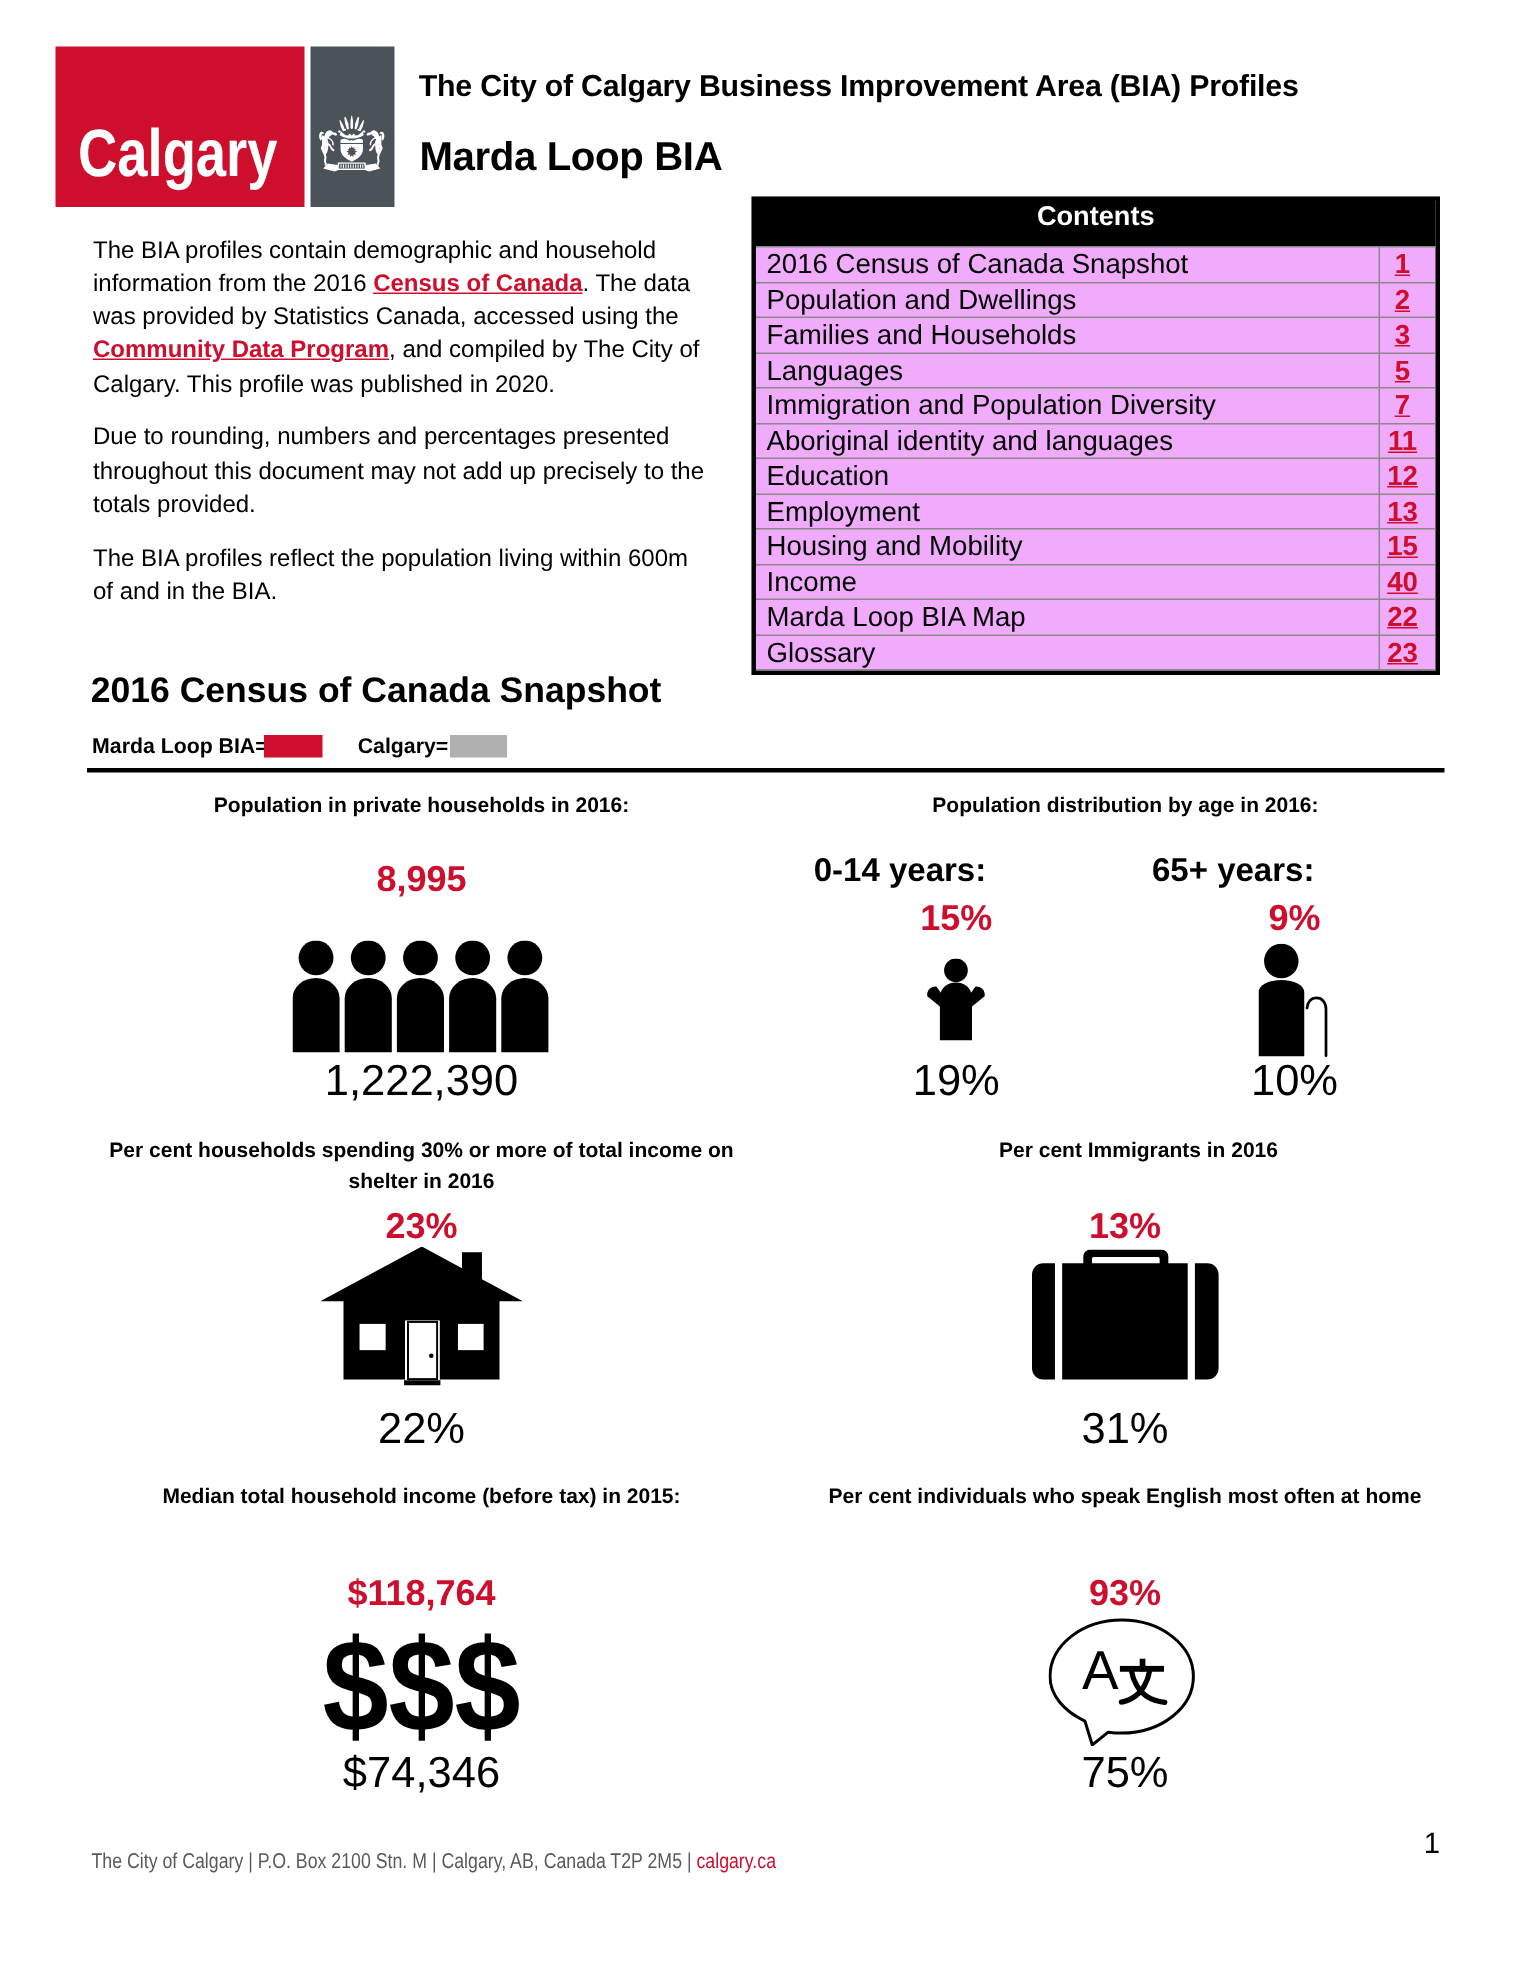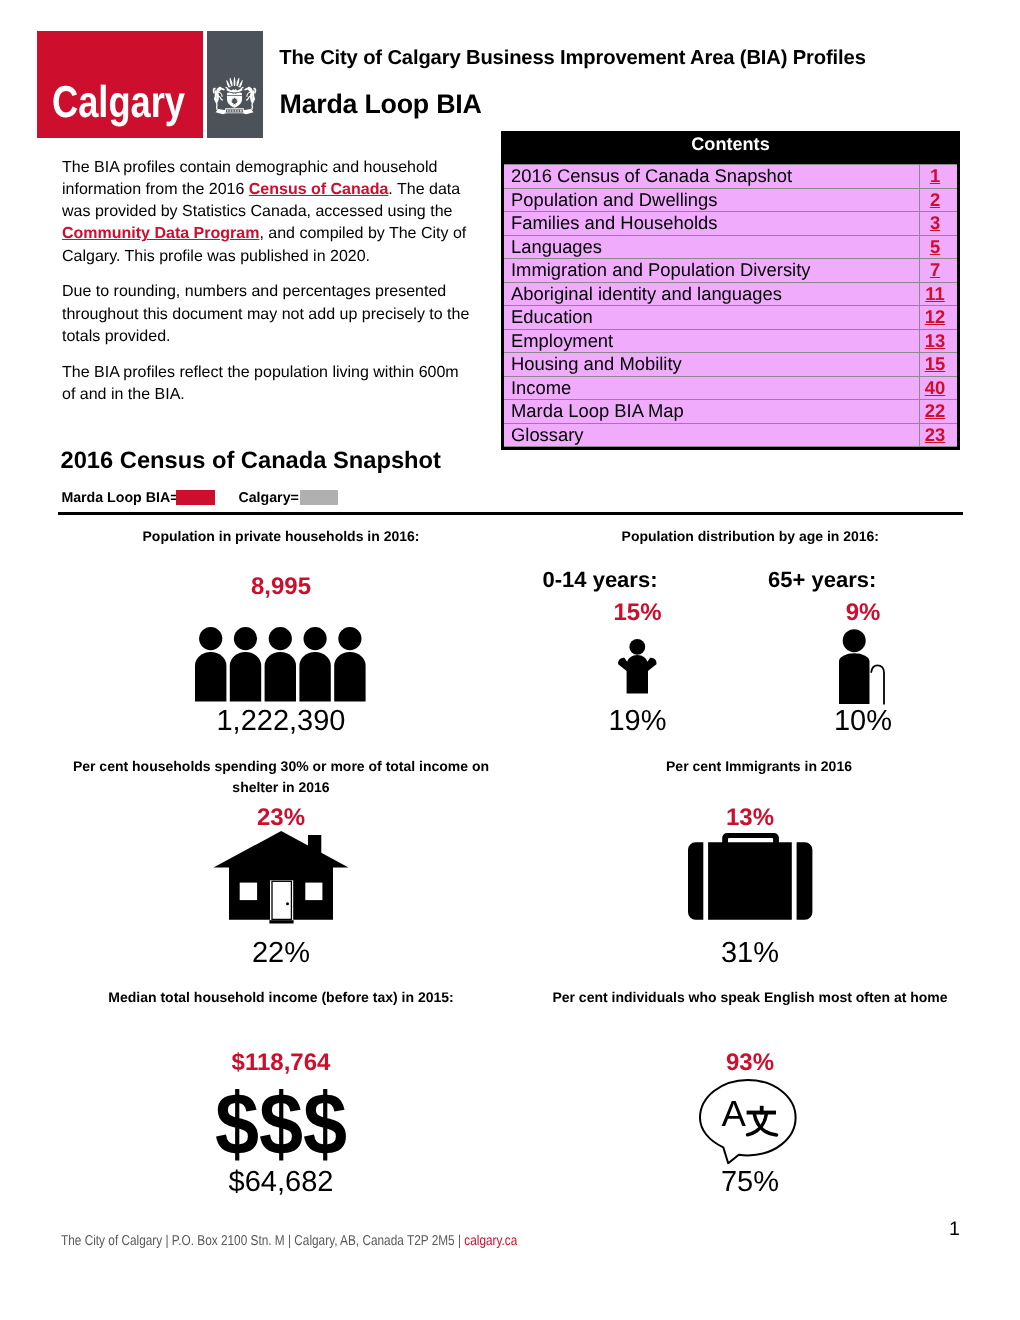--- a/index.html
+++ b/index.html
@@ -330,21 +330,21 @@
         <path d="M20.1 9.2 L34.2 9.2 L34.2 4.8 A4.8 4.8 0 0 1 39 0 L86.1 0 A4.8 4.8 0 0 1 90.9 4.8 L90.9 9.2 L103.8 9.2 L103.8 86.7 L20.1 86.7 Z"></path>
         <path d="M40 9.2 L40 6.1 A1.1 1.1 0 0 1 41.1 5 L84 5 A1.1 1.1 0 0 1 85.1 6.1 L85.1 9.2 Z" fill="#fff"></path>
       </g>
     </svg>
   </div>
   <div class="stat-city" style="left:530px;top:938.5px;width:440px">31%</div>
 
   <div class="stat-head" style="left:61px;top:987px;width:440px">Median total household income (before tax) in 2015:</div>
   <div class="stat-bia" style="left:61px;top:1049px;width:440px">$118,764</div>
   <div class="abs" id="dollar-icon">$$$</div>
-  <div class="stat-city" style="left:61px;top:1167.5px;width:440px">$64,682</div>
+  <div class="stat-city" style="left:61px;top:1167.5px;width:440px">$74,346</div>
 
   <div class="stat-head" style="left:530px;top:987px;width:440px">Per cent individuals who speak English most often at home</div>
   <div class="stat-bia" style="left:530px;top:1049px;width:440px">93%</div>
   <div class="icon-wrap" style="left:699.4px;top:1077.6px">
     <svg width="98" height="86" viewBox="0 0 98 86" xmlns="http://www.w3.org/2000/svg" aria-hidden="true">
       <path d="M48.8 2 C75.2 2 96.6 18.9 96.6 39.7 C96.6 60.5 75.2 77.4 48.8 77.4 C45.7 77.4 42.7 77.2 39.8 76.8 L29.2 85.3 L24.3 69.4 C9.8 62.5 1 51.8 1 39.7 C1 18.9 22.4 2 48.8 2 Z" fill="#fff" stroke="#000" stroke-width="2" stroke-linejoin="round"></path>
       <text x="22.4" y="47.8" font-family="'Liberation Sans',sans-serif" font-size="36.5" fill="#000">A</text>
       <g fill="#000">
         <rect x="60.8" y="27.8" width="3.8" height="8.5"></rect>
         <rect x="47.6" y="32.6" width="29.4" height="3.9"></rect>

